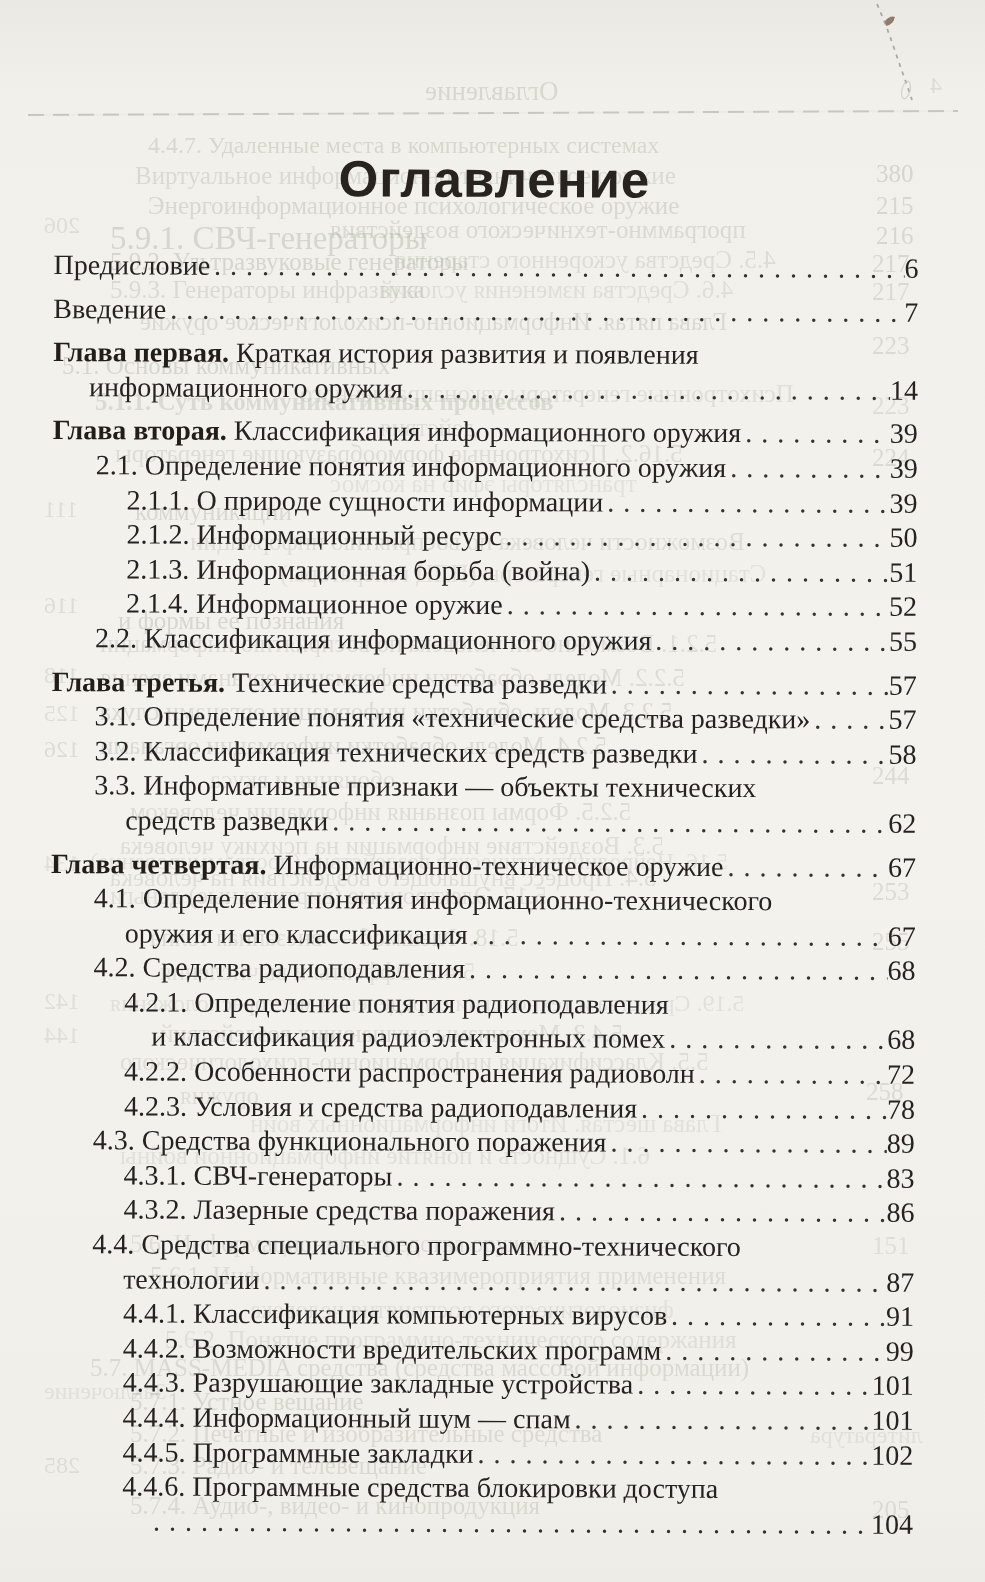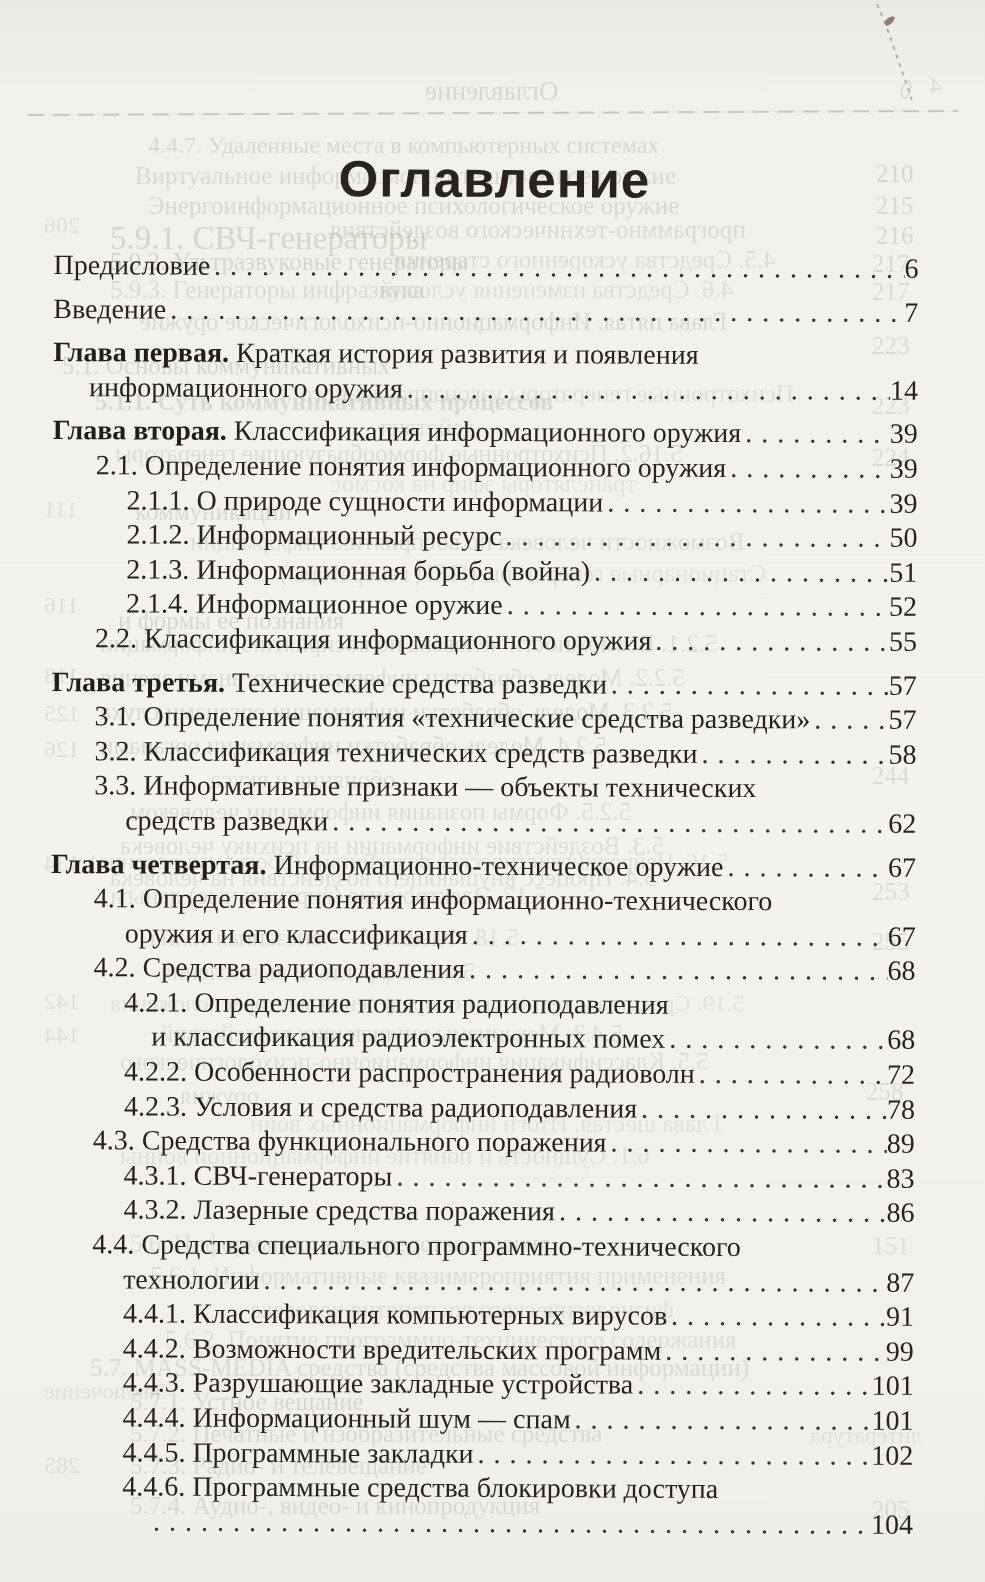--- a/index.html
+++ b/index.html
@@ -43,21 +43,21 @@
 </head>
 <body>
 
 <div class="page">
 
   <div id="ghost-layer">
       <span class="ghost mir" style="left: 425px; top: 76px; font-size: 27px; opacity: 0.32;">Оглавление</span>
       <span class="ghost mir" style="left: 930px; top: 72px; font-size: 24px; opacity: 0.25;">4</span>
       <span class="ghost" style="left: 148px; top: 132px; font-size: 24px; opacity: 0.3;">4.4.7. Удаленные места в компьютерных системах</span>
       <span class="ghost" style="left: 135px; top: 162px; font-size: 25px; opacity: 0.28;">Виртуальное информационно-техническое оружие</span>
-      <span class="ghost" style="left: 876px; top: 160px; font-size: 25px; opacity: 0.33;">210</span>
+      <span class="ghost" style="left: 876px; top: 160px; font-size: 25px; opacity: 0.33;">380</span>
       <span class="ghost" style="left: 148px; top: 192px; font-size: 25px; opacity: 0.3;">Энергоинформационное психологическое оружие</span>
       <span class="ghost" style="left: 876px; top: 192px; font-size: 25px; opacity: 0.3;">215</span>
       <span class="ghost mir" style="left: 44px; top: 212px; font-size: 24px; opacity: 0.25;">206</span>
       <span class="ghost" style="left: 110px; top: 220px; font-size: 33px; opacity: 0.33;">5.9.1. СВЧ-генераторы</span>
       <span class="ghost mir" style="left: 330px; top: 216px; font-size: 25px; opacity: 0.3;">программно-технического воздействия</span>
       <span class="ghost" style="left: 876px; top: 222px; font-size: 25px; opacity: 0.3;">216</span>
       <span class="ghost" style="left: 110px; top: 248px; font-size: 25px; opacity: 0.33;">5.9.2. Ультразвуковые генераторы</span>
       <span class="ghost mir" style="left: 395px; top: 246px; font-size: 25px; opacity: 0.26;">4.5. Средства ускоренного старения</span>
       <span class="ghost" style="left: 872px; top: 250px; font-size: 25px; opacity: 0.3;">217</span>
       <span class="ghost" style="left: 110px; top: 276px; font-size: 25px; opacity: 0.27;">5.9.3. Генераторы инфразвука</span>

